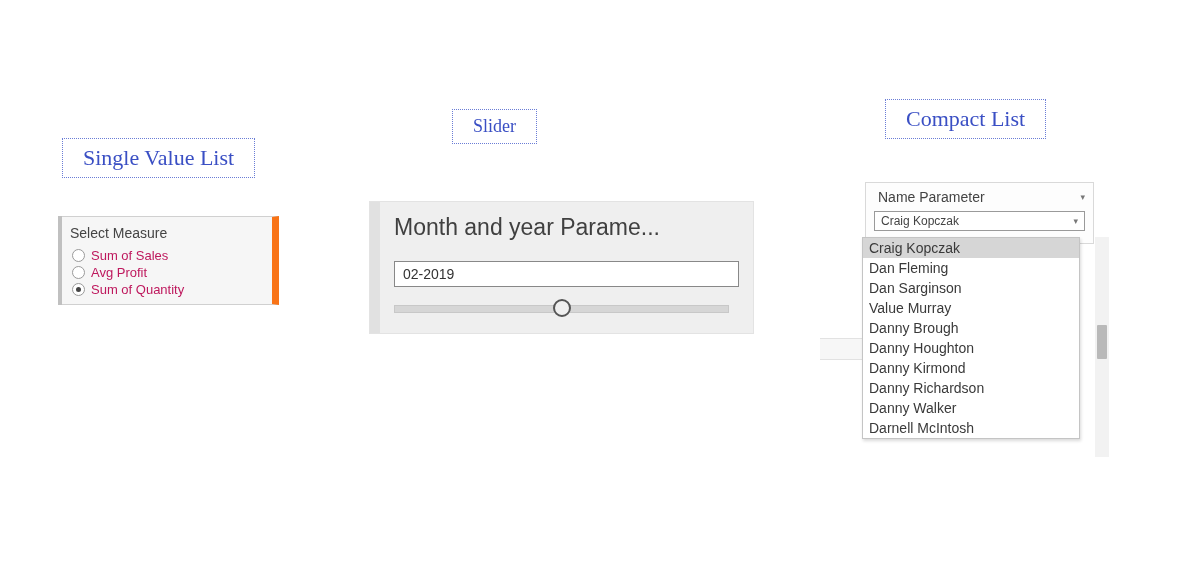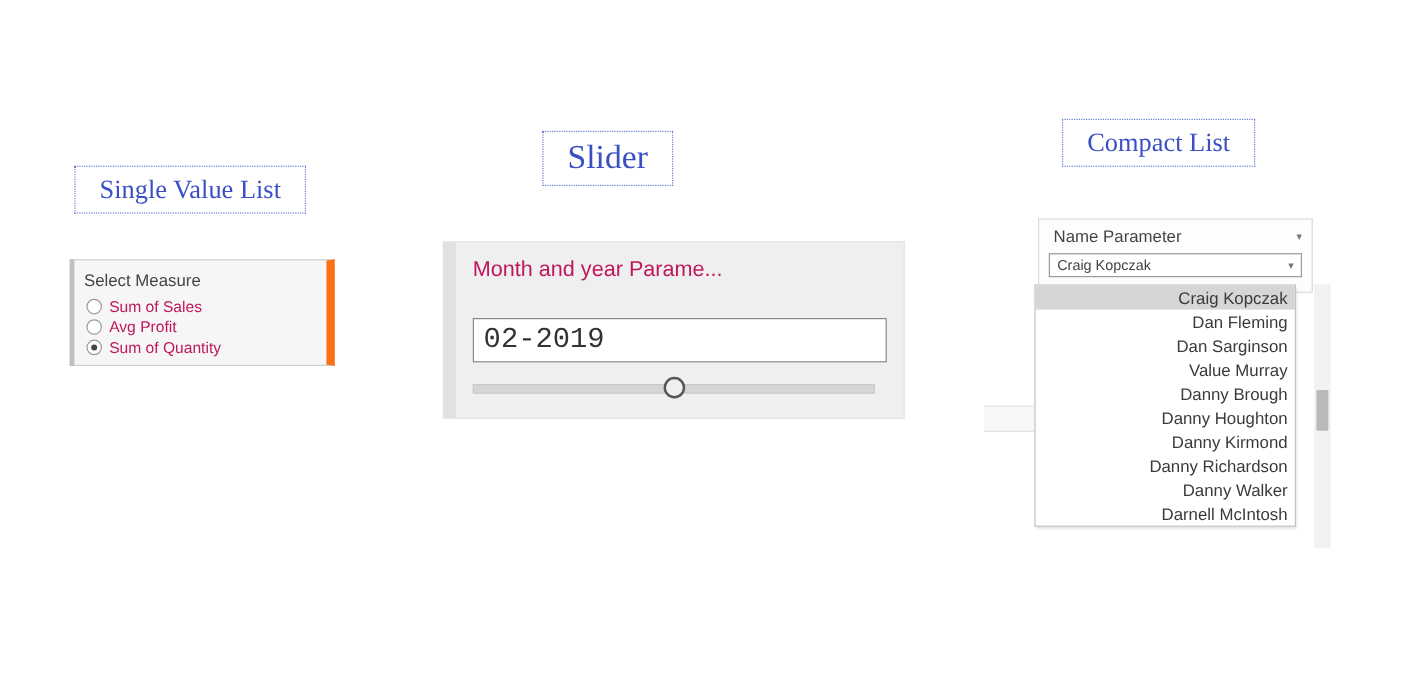--- a/index.html
+++ b/index.html
@@ -87,34 +87,33 @@
   .slider-panel::before {
     content: "";
     position: absolute;
     left: 0;
     top: 0;
     bottom: 0;
     width: 10px;
     background: #e1e1e1;
   }
   .slider-title {
-    font-size: 18px;
-    color: #be185d;
+    font-size: 23px;
+    color: #404040;
     margin-left: 10px;
-    margin-bottom: 30px;
+    margin-bottom: 20px;
   }
   .slider-valuebox {
     margin-left: 10px;
     border: 1px solid #888;
     background: #fff;
     padding: 4px 8px;
-    font-size: 24px;
+    font-size: 14px;
     color: #333;
     cursor: text;
-    font-family: Liberation Mono, monospace;
   }
   .slider-track-wrap {
     margin: 14px 10px 0 10px;
     position: relative;
     height: 14px;
   }
   .slider-track {
     position: absolute;
     left: 0; right: 0; top: 4px;
     height: 6px;
@@ -135,21 +134,20 @@
   }
   
   .cl-panel {
     position: absolute;
     left: 865px;
     top: 182px;
     width: 227px;
     border: 1px solid #d9d9d9;
     background: #fdfdfd;
     padding-bottom: 12px;
-    text-align: right;
   }
   .cl-title-row {
     display: flex;
     align-items: center;
     justify-content: space-between;
     padding: 6px 8px 4px 12px;
     font-size: 14px;
     color: #444;
   }
   .cl-caret {
@@ -213,21 +211,21 @@
     height: 20px;
     border-top: 1px solid #e2e2e2;
     border-bottom: 1px solid #e2e2e2;
     background: #f7f7f7;
   }
 </style>
 </head>
 <body>
 
 <div class="annotation" style="left:62px;  top:138px;">Single Value List</div>
-<div class="annotation" style="left:452px; top:109px; font-size:28px;">Slider</div>
+<div class="annotation" style="left:452px; top:109px; font-size:18px;">Slider</div>
 <div class="annotation" style="left:885px; top:99px;">Compact List</div>
 
 <div class="svl-panel">
   <div class="svl-title">Select Measure</div>
   <div class="svl-opt">
     <span class="radio"></span>
     <span>Sum of Sales</span>
   </div>
   <div class="svl-opt">
     <span class="radio"></span>

